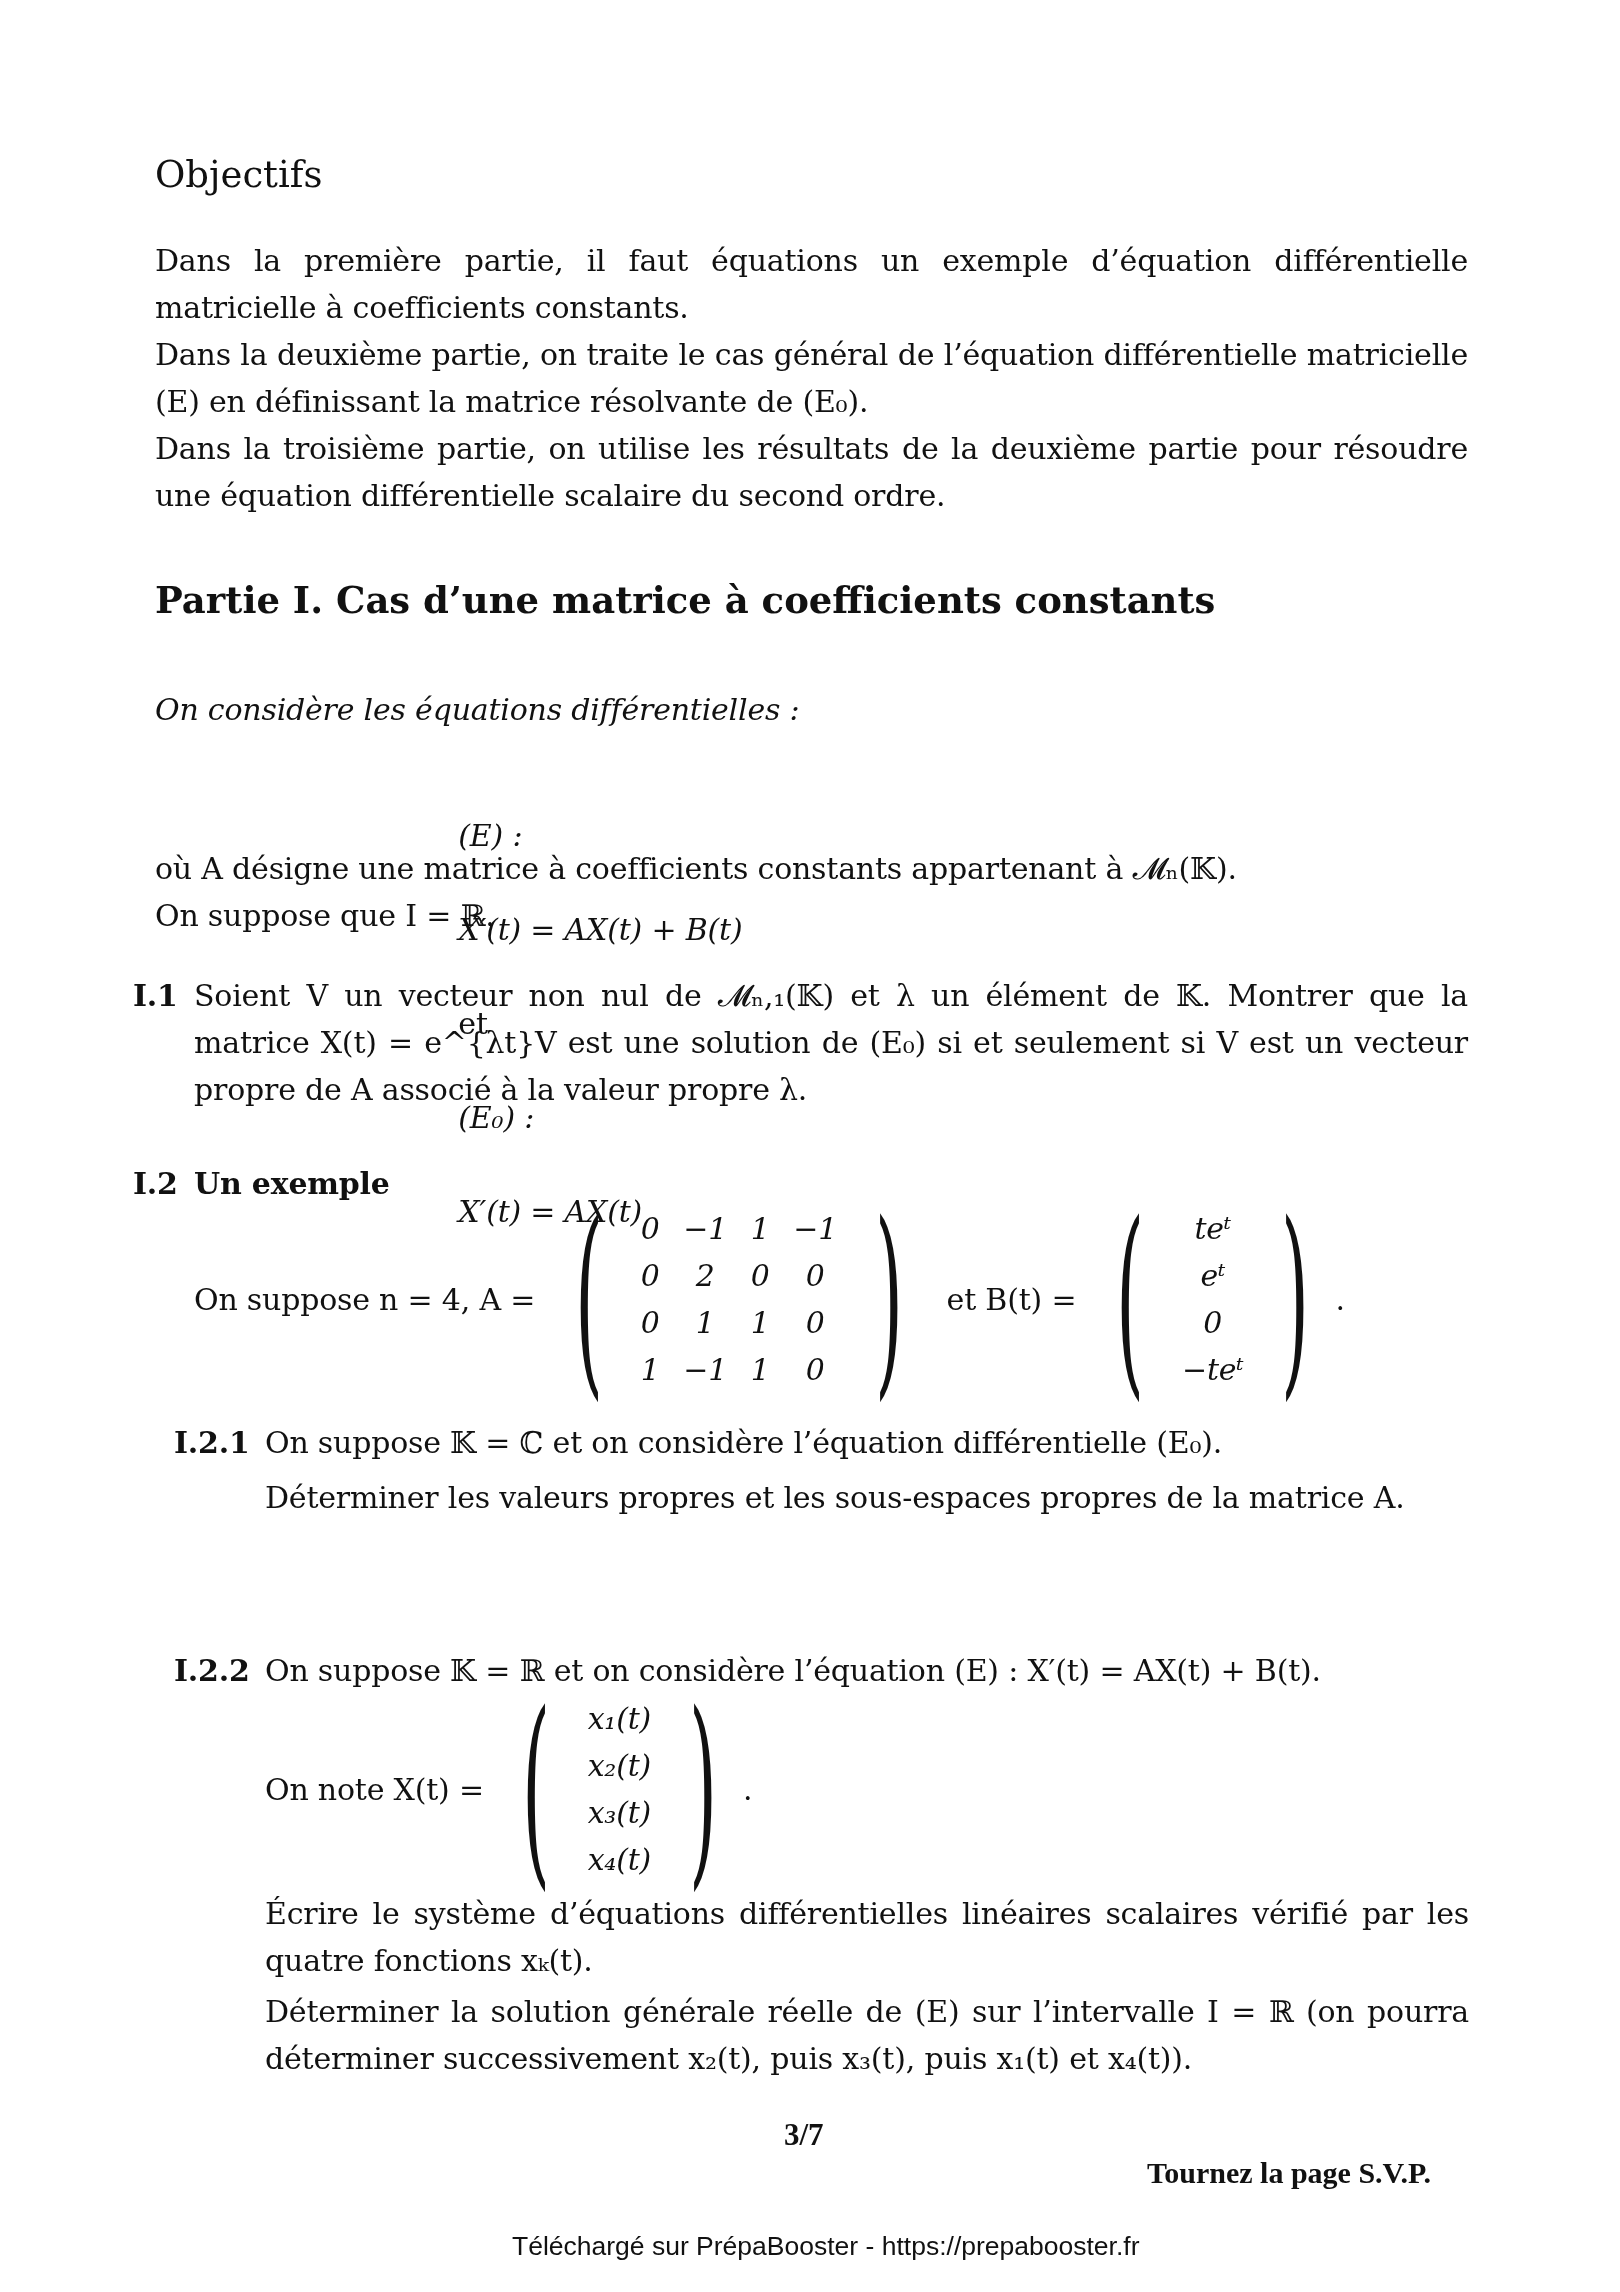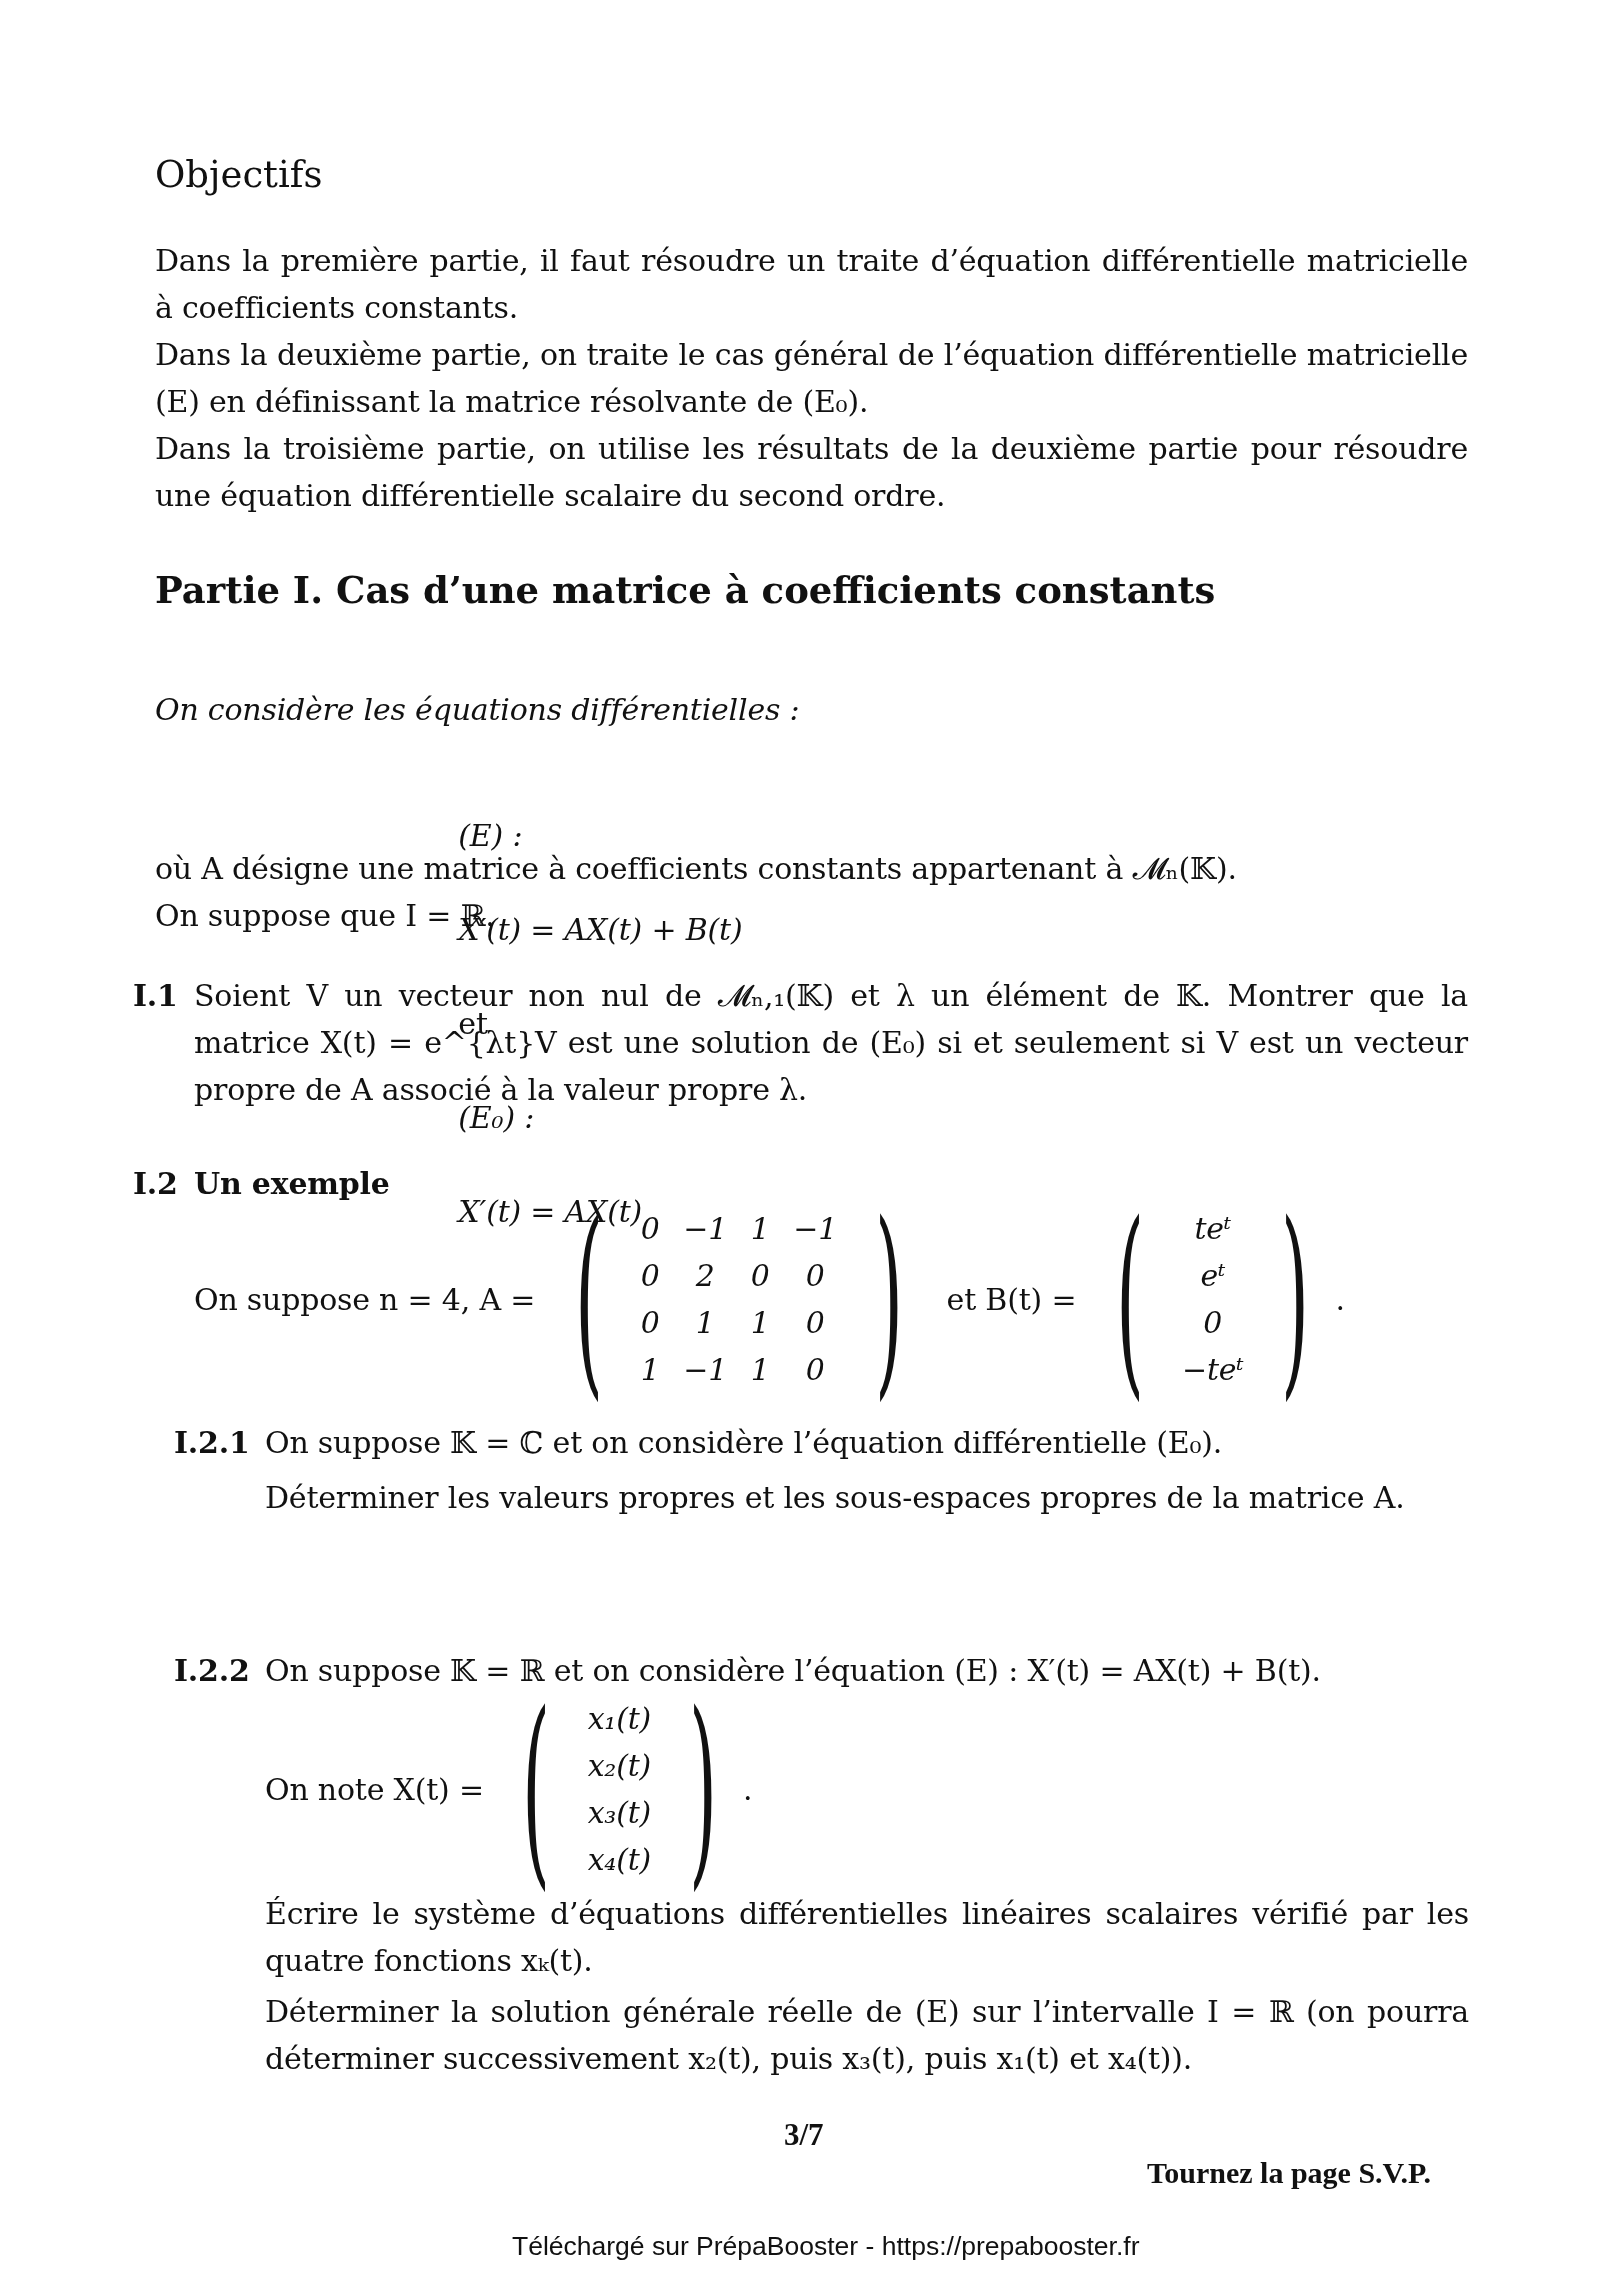--- a/index.html
+++ b/index.html
@@ -6,38 +6,38 @@
   body {
     width: 1620px; height: 2293px; position: relative; overflow: hidden;
     font-family: "DejaVu Serif", "Liberation Serif", serif;
     color: #111111;
   }
   .page { position: absolute; left: 0; top: 0; width: 1620px; height: 2293px; }
   .abs { position: absolute; }
   .txt { font-size: 30px; line-height: 47px; letter-spacing: -0.2px; }
   .just { text-align: justify; text-align-last: left; }
   .h1 { font-size: 37px; line-height: 47px; }
-  .h1b { font-size: 37px; font-weight: bold; line-height: 47px; }
+  .h1b { font-size: 37px; font-weight: bold; line-height: 47px; margin-top: 10px; }
   .bold { font-weight: bold; }
   i.m, .m { font-style: italic; }
   .matrix-wrap { display: inline-flex; align-items: center; vertical-align: middle; }
   .paren { font-family: "DejaVu Serif", serif; font-weight: 100; transform: scaleX(0.35); display: inline-block; line-height: 1; }
   table.mat { border-collapse: collapse; }
   table.mat td { padding: 0 11.8px; height: 47px; text-align: center; font-size: 30px; }
   .footer-sans { font-family: "Liberation Sans", sans-serif; }
   .footer-bold { font-family: "Liberation Serif", serif; font-weight: bold; }
 </style>
 </head>
 <body>
 
 <div class="page">
 
   <div class="abs h1" style="left:155px; top:151px;">Objectifs</div>
 
-  <div class="abs txt just" style="left:155px; top:237px; width:1313px;">Dans la première partie, il faut résoudre un traite d’équation différentielle matricielle à coefficients constants.</div>
+  <div class="abs txt just" style="left:155px; top:237px; width:1313px;">Dans la première partie, il faut équations un exemple d’équation différentielle matricielle à coefficients constants.</div>
   <div class="abs txt just" style="left:155px; top:331px; width:1313px;">Dans la deuxième partie, on traite le cas général de l’équation différentielle matricielle (E) en définissant la matrice résolvante de (E₀).</div>
   <div class="abs txt just" style="left:155px; top:425px; width:1313px;">Dans la troisième partie, on utilise les résultats de la deuxième partie pour résoudre une équation différentielle scalaire du second ordre.</div>
 
   <div class="abs h1b" style="left:155px; top:567px;">Partie I. Cas d’une matrice à coefficients constants</div>
 
   <div class="abs txt" style="left:155px; top:686px;font-style:italic;">On considère les équations différentielles :</div>
 
   <div class="abs txt" style="left:421px; top:765px; white-space:pre;">
     <span class="m">(E) :</span>
     <span style="display:inline-block;width:13.7px"></span>

